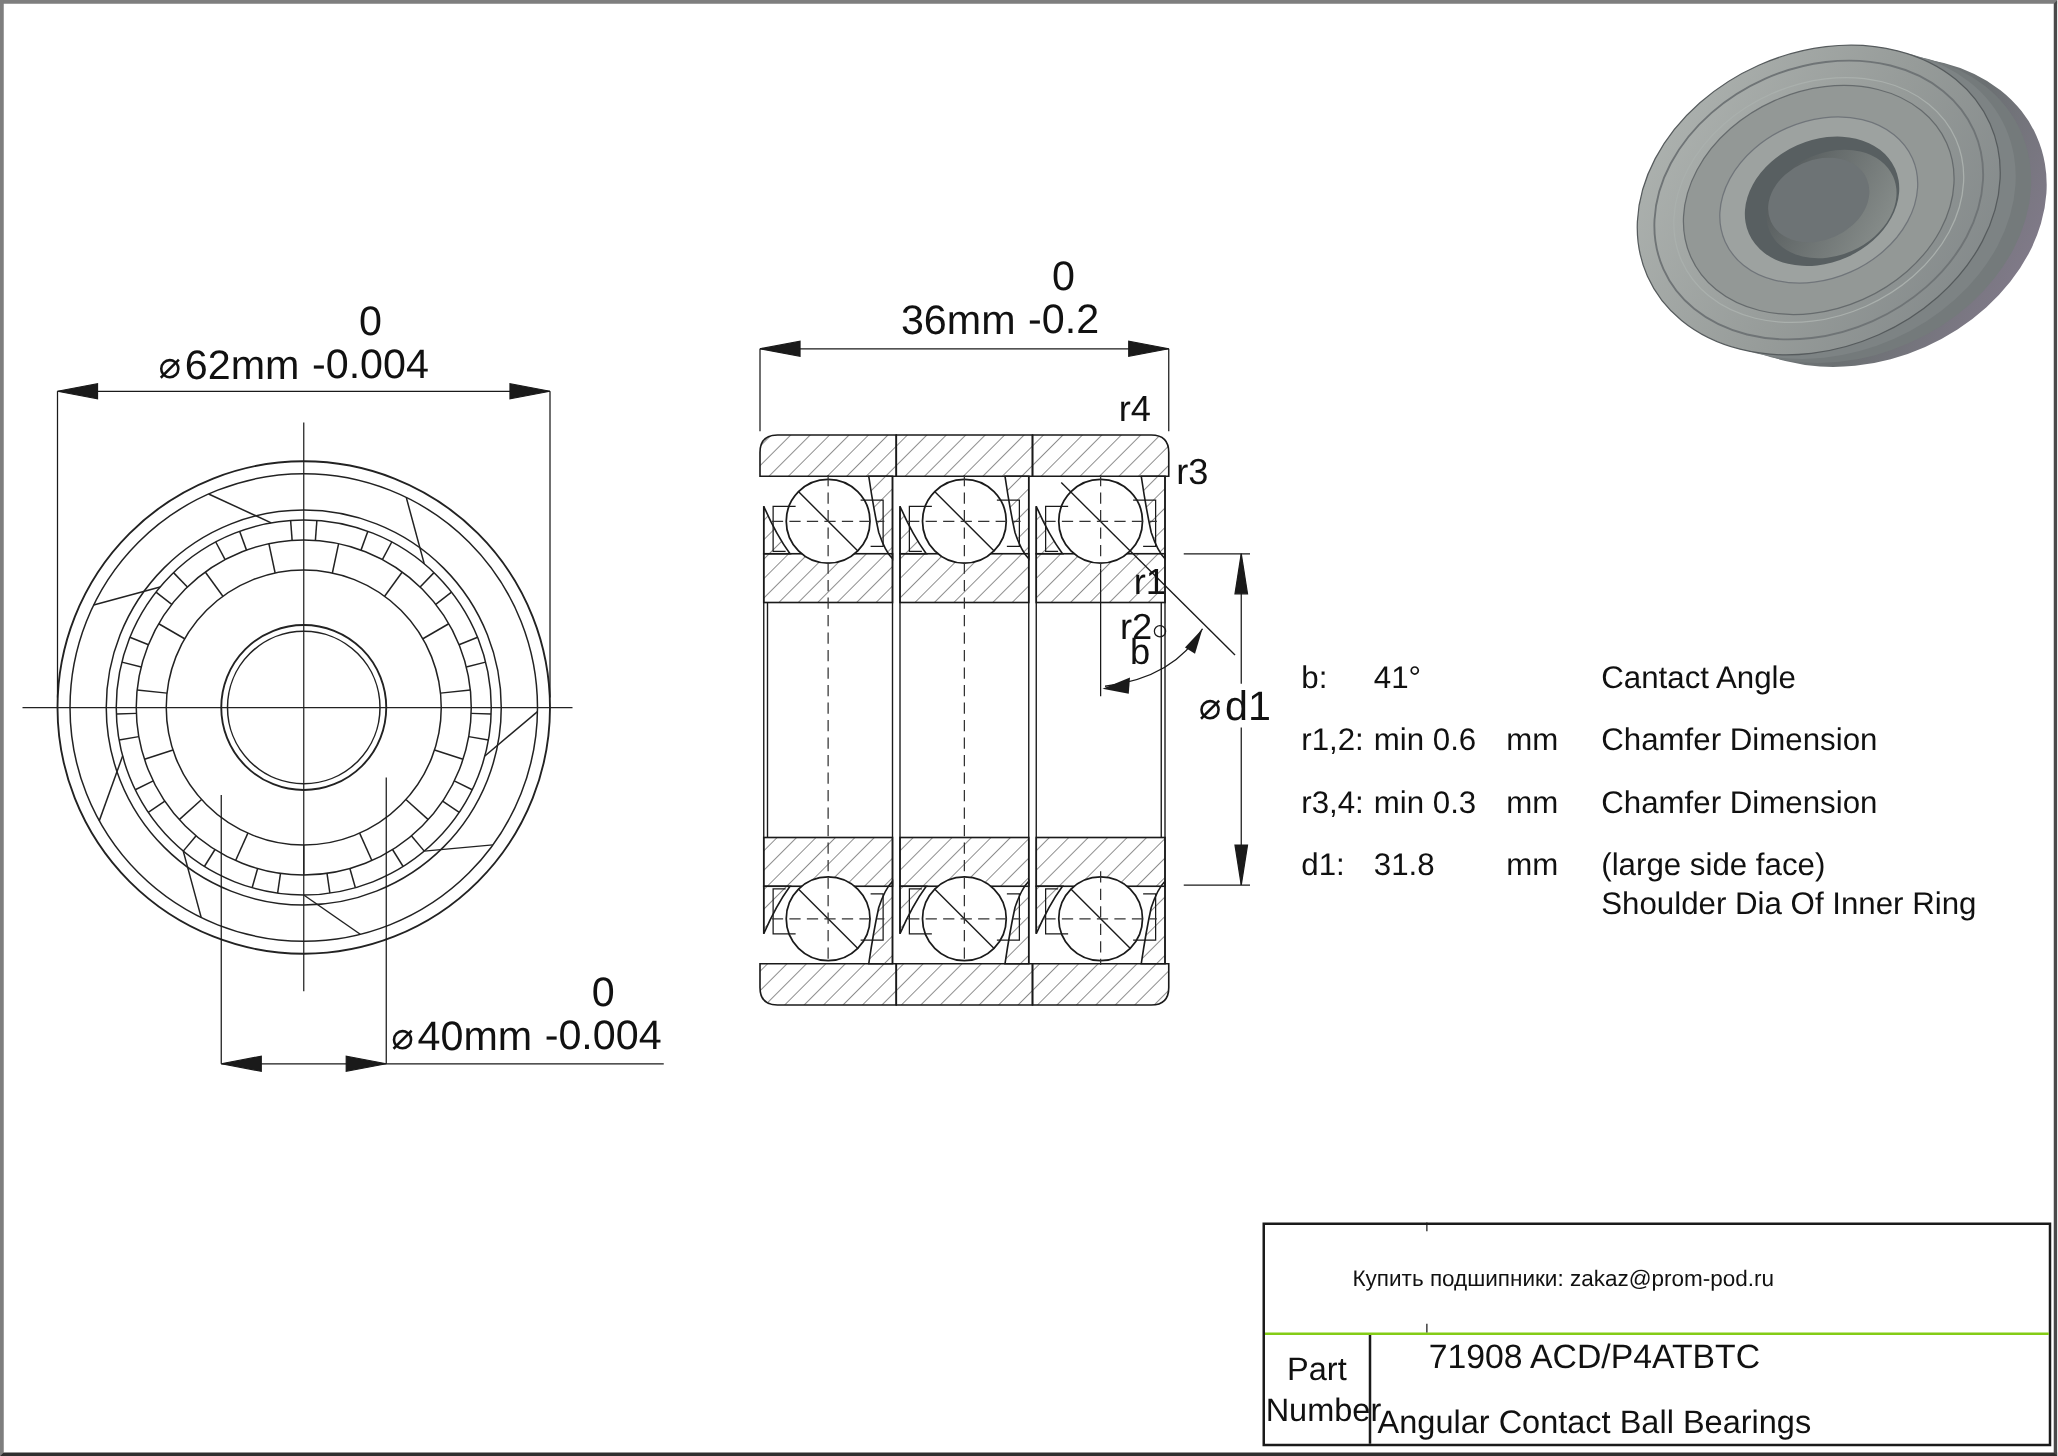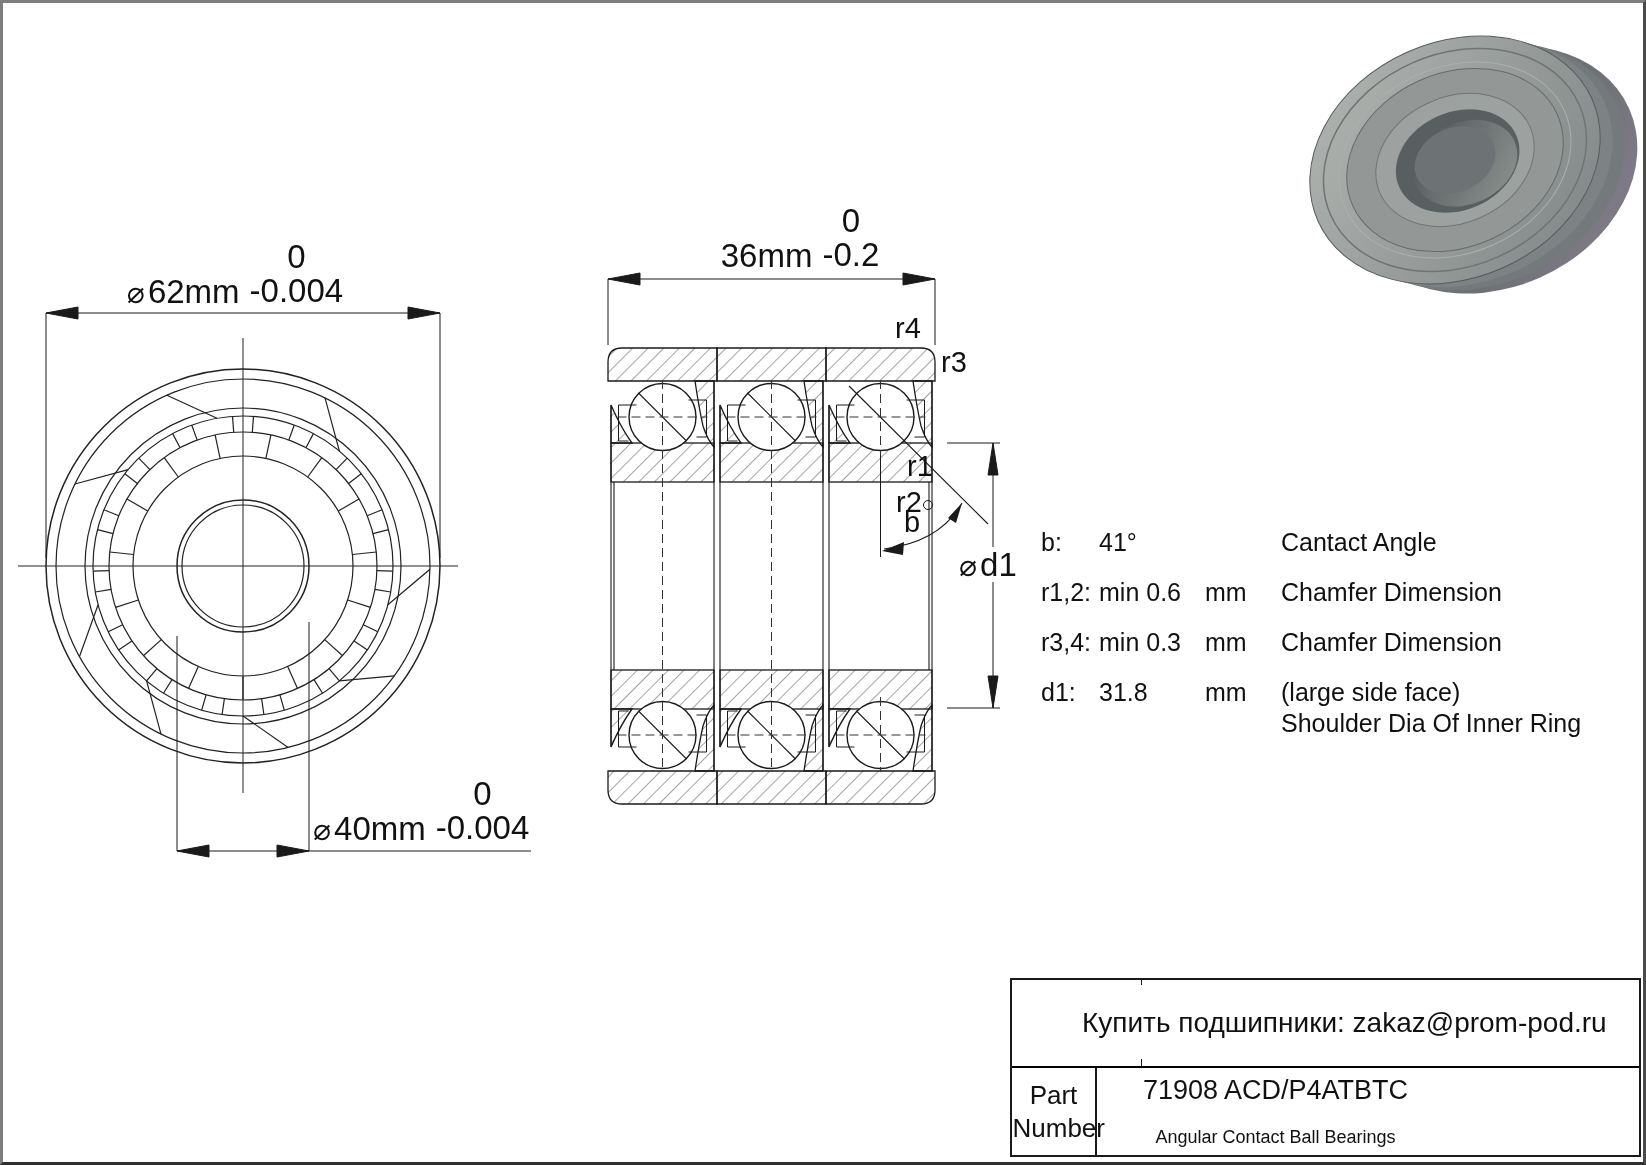--- a/index.html
+++ b/index.html
@@ -15,31 +15,31 @@
   .callout{font-size:29px;line-height:1;}
   .d1lbl{background:#fff;padding:1px 3px;}
   
   #specs{position:absolute;left:1041px;top:527px;display:grid;
          grid-template-columns:58px 106px 76px auto;column-gap:0;row-gap:19px;
          font-size:25px;line-height:31px;}
   #specs .cell{white-space:nowrap;}
   
   #titleblock{position:absolute;left:1010px;top:978px;width:631px;height:179px;
               border:2px solid #1a1a1a;box-sizing:border-box;}
-  #tb-row1{height:88px;border-bottom:2px solid #000000;box-sizing:border-box;
-           display:flex;align-items:center;padding-left:70px;font-size:28px;}
+  #tb-row1{height:88px;border-bottom:2px solid #84cc16;box-sizing:border-box;
+           display:flex;align-items:center;padding-left:70px;font-size:18px;}
   #tb-row2{display:flex;height:87px;}
   #tb-partcell{width:85px;border-right:2px solid #1a1a1a;box-sizing:border-box;
                display:flex;align-items:center;justify-content:center;text-align:center;
                font-size:26px;line-height:33px;}
   #tb-partcell .wrapbox{width:82px;}
   #tb-pncell{flex:1;display:flex;flex-direction:column;align-items:center;justify-content:center;
              margin-right:185px;gap:12px;}
   #tb-pn{font-size:27px;}
-  #tb-type{font-size:18px;margin-top:9px;}
+  #tb-type{font-size:26px;margin-top:9px;}
   .tick{position:absolute;width:1px;background:#1a1a1a;}
 </style>
 </head>
 <body>
 
 <div id="page">
 
   <svg width="1646" height="1165" viewBox="0 0 1646 1165">
     <defs>
       <pattern id="hatch" width="11" height="11" patternUnits="userSpaceOnUse" patternTransform="rotate(45)">
@@ -294,21 +294,21 @@
 
   <div class="lbl dim" style="left:650px;top:204px;width:300px;justify-content:center;">
     <span>36mm</span>
     <span class="tolstack">
       <span>0</span>
       <span>-0.2</span>
     </span>
   </div>
 
   <div class="lbl callout" style="left:895px;top:314px;text-align:right;">r4</div>
-  <div class="lbl callout" style="left:941px;top:348px;">r3</div>
+  <div class="lbl callout" style="left:941px;top:364px;">r3</div>
   <div class="lbl callout" style="left:907px;top:452px;">r1</div>
   <div class="lbl callout" style="left:896px;top:488px;">r2</div>
   <div class="lbl callout" style="left:904px;top:508px;">b</div>
 
   <div class="lbl dim d1lbl" style="left:956px;top:547px;">
     <span class="sym">⌀</span>
     <span>d1</span>
   </div>
 
   <div id="specs">

